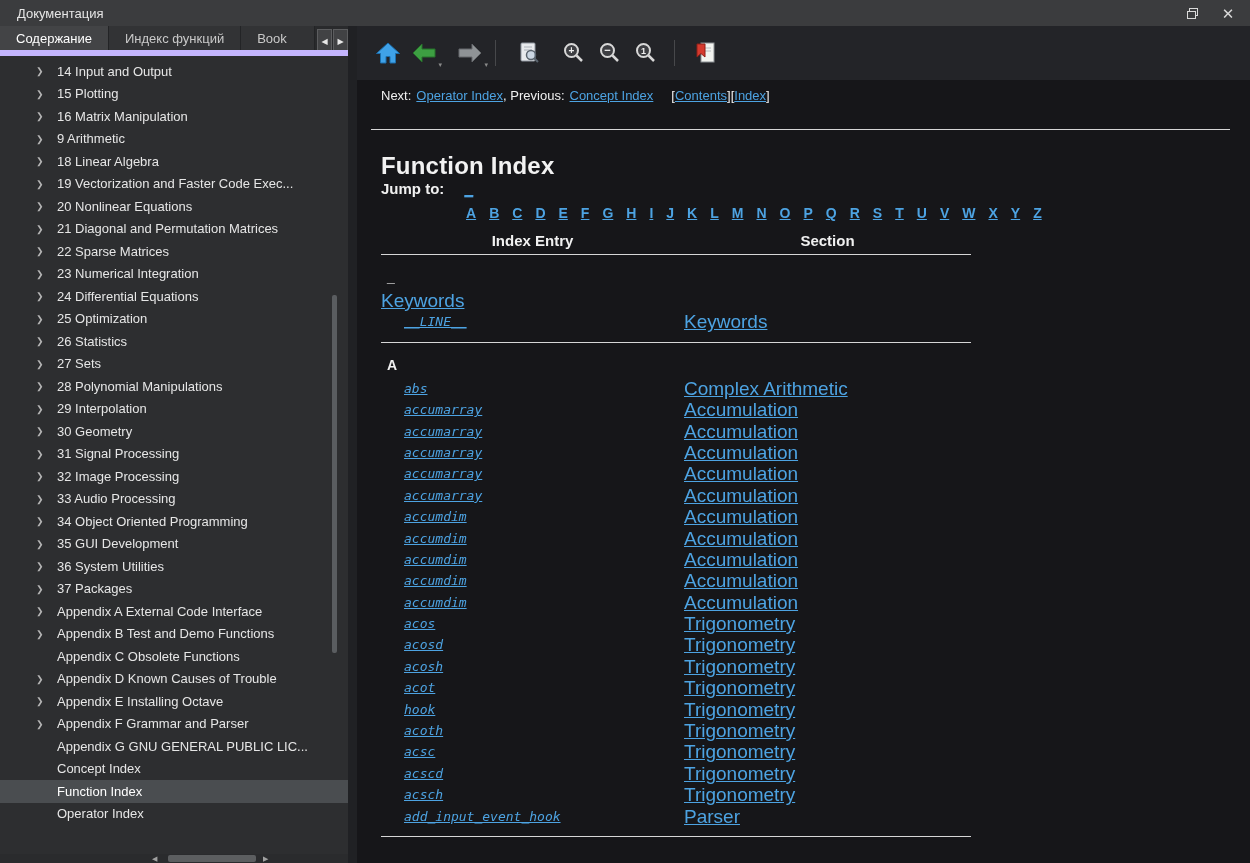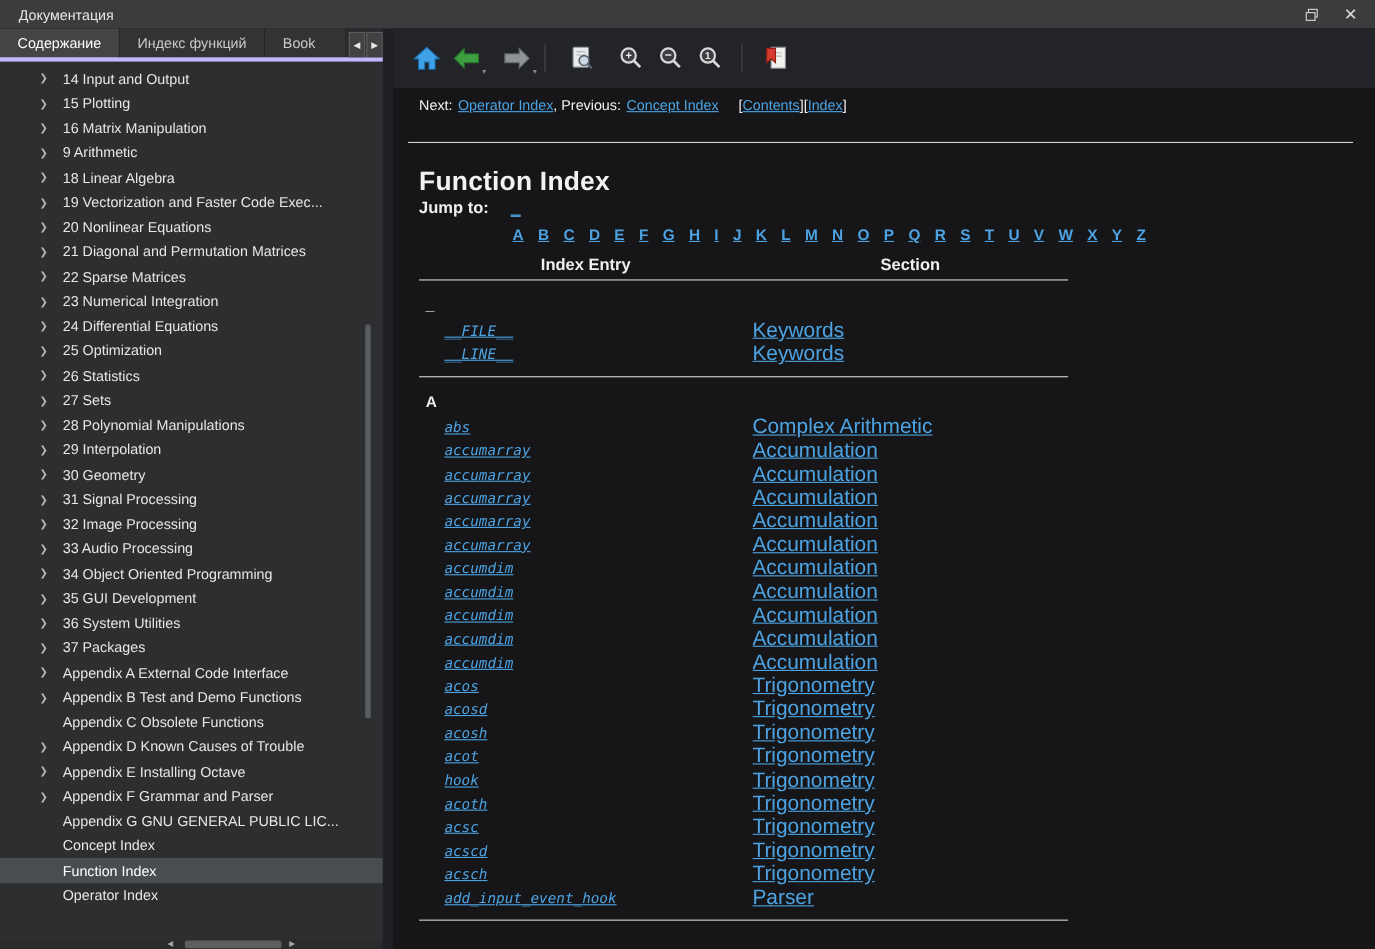--- a/index.html
+++ b/index.html
@@ -14,21 +14,21 @@
   .win-btn { display:flex; align-items:center; justify-content:center; width:16px; height:16px; cursor:pointer; color:#d9d9d9; }
   .close-glyph { font-size:15px; line-height:15px; }
 
   
   .main { display:flex; height:837px; }
   .left { width:348px; position:relative; background:#2d2e30; flex:none; }
   .splitter { width:9px; background:#202124; flex:none; }
   .right { flex:1; min-width:0; display:flex; flex-direction:column; background:#161619; }
 
   
-  .tabbar { height:30px; background:#292a2c; display:flex; position:relative; border-bottom:4px solid #c4b5fd; overflow:hidden; }
+  .tabbar { height:30px; background:#292a2c; display:flex; position:relative; border-bottom:6px solid #c4b5fd; overflow:hidden; }
   .tab { display:flex; align-items:center; padding:0 16px; font-size:13px; color:#c9c9c9; background:#323335; border-right:1px solid #232426; white-space:nowrap; }
   .tab.active { background:#434446; color:#ffffff; }
   .tab:last-child { width:74px; flex:none; overflow:hidden; padding-right:0; }
   .tab-scroll { position:absolute; right:0; top:3px; height:24px; display:flex; gap:1px; }
   .tab-scroll .tsbtn { width:15px; height:24px; background:#414244; border:1px solid #5c5d5f; color:#e8e8e8; font-size:8px; display:flex; align-items:center; justify-content:center; cursor:pointer; }
 
   
   .tree { position:absolute; top:30px; left:0; right:0; bottom:9px; overflow:hidden; padding-top:4px; }
   .tree-row { height:22.5px; display:flex; align-items:center; padding-left:36px; font-size:13px; color:#e6e6e6; cursor:default; white-space:nowrap; }
   .tree-row.selected { background:#4a4d50; color:#ffffff; }
@@ -329,21 +329,20 @@
 
         <div class="table-head">
           <div class="th1">Index Entry</div>
           <div class="th2">Section</div>
         </div>
         <div class="table-rule"></div>
 
         <div id="index-table-body">
             <div class="sec-letter">_</div>
             <div class="irow">
-              <div class="c1"><a href="#" class="entry-link">__FILE__</a></div>
               <div class="c2"><a href="#" class="section-link">Keywords</a></div>
             </div>
             <div class="irow">
               <div class="c1"><a href="#" class="entry-link">__LINE__</a></div>
               <div class="c2"><a href="#" class="section-link">Keywords</a></div>
             </div>
             <div class="table-rule"></div>
             <div class="sec-letter">A</div>
             <div class="irow">
               <div class="c1"><a href="#" class="entry-link">abs</a></div>

